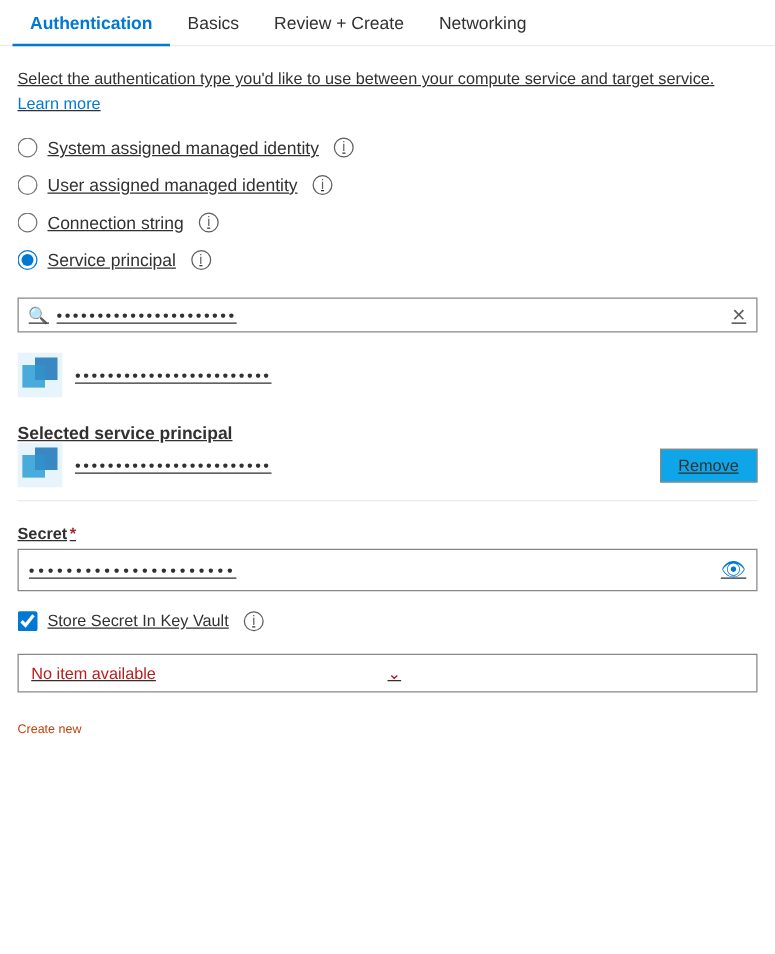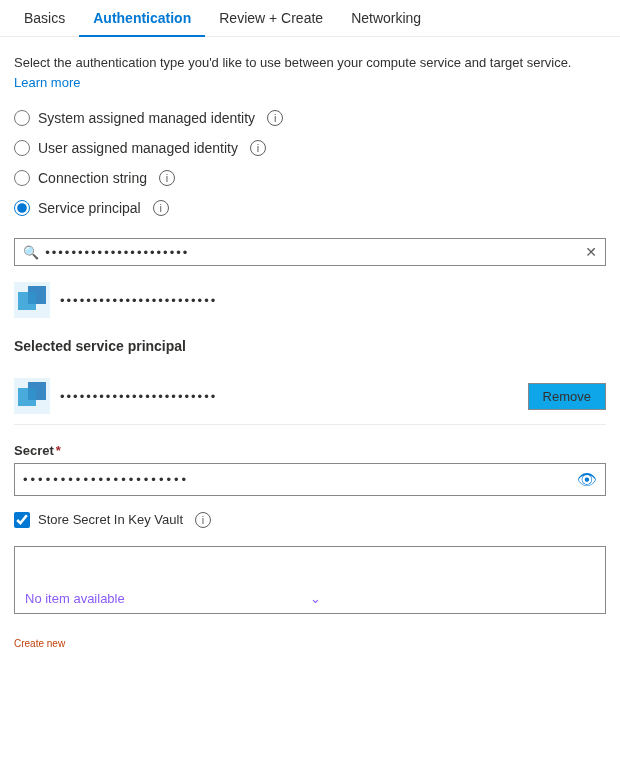--- a/index.html
+++ b/index.html
@@ -36,20 +36,21 @@
       bottom: -1px;
       left: 0;
       right: 0;
       height: 2px;
       background: #0078d4;
     }
 
     
     .content {
       padding: 16px 14px;
+      text-decoration: underline;
     }
 
     .description {
       font-size: 13px;
       color: #323130;
       margin-bottom: 18px;
       line-height: 1.5;
     }
     .description a {
       color: #0078d4;
@@ -140,21 +141,21 @@
       font-size: 13px;
       letter-spacing: 2px;
       color: #323130;
     }
 
     
     .selected-label {
       font-size: 14px;
       font-weight: 700;
       color: #323130;
-      margin-bottom: 24px;
+      margin-bottom: 0;
     }
     .selected-sp-row {
       display: flex;
       align-items: center;
       gap: 10px;
       padding-bottom: 10px;
       border-bottom: 1px solid #edebe9;
       margin-bottom: 18px;
     }
     .selected-sp-name {
@@ -230,22 +231,21 @@
       display: flex;
       align-items: center;
       border: 1px solid #8a8886;
       padding: 7px 10px;
       cursor: pointer;
       background: #fff;
     }
     .dropdown-wrap span {
       flex: 1;
       font-size: 13px;
-      color: #8b5cf6;
-      margin-top: 37px;
+      color: #b91c1c;
     }
     .chevron-icon {
       font-size: 12px;
       color: #605e5c;
     }
 
     .create-new-link {
       color: #c2410c;
       font-size: 10px;
       text-decoration: none;
@@ -257,22 +257,22 @@
     
     .azure-sp-svg {
       width: 36px;
       height: 36px;
     }
   </style>
 </head>
 <body>
 
 <nav class="tab-nav">
+  <div class="tab-item active">Authentication</div>
   <div class="tab-item">Basics</div>
-  <div class="tab-item active">Authentication</div>
   <div class="tab-item">Review + Create</div>
   <div class="tab-item">Networking</div>
 </nav>
 
 <div class="content">
 
   
   <p class="description">
     <span>Select the authentication type you'd like to use between your compute service and target service.</span>
     <a href="#">Learn more</a>

